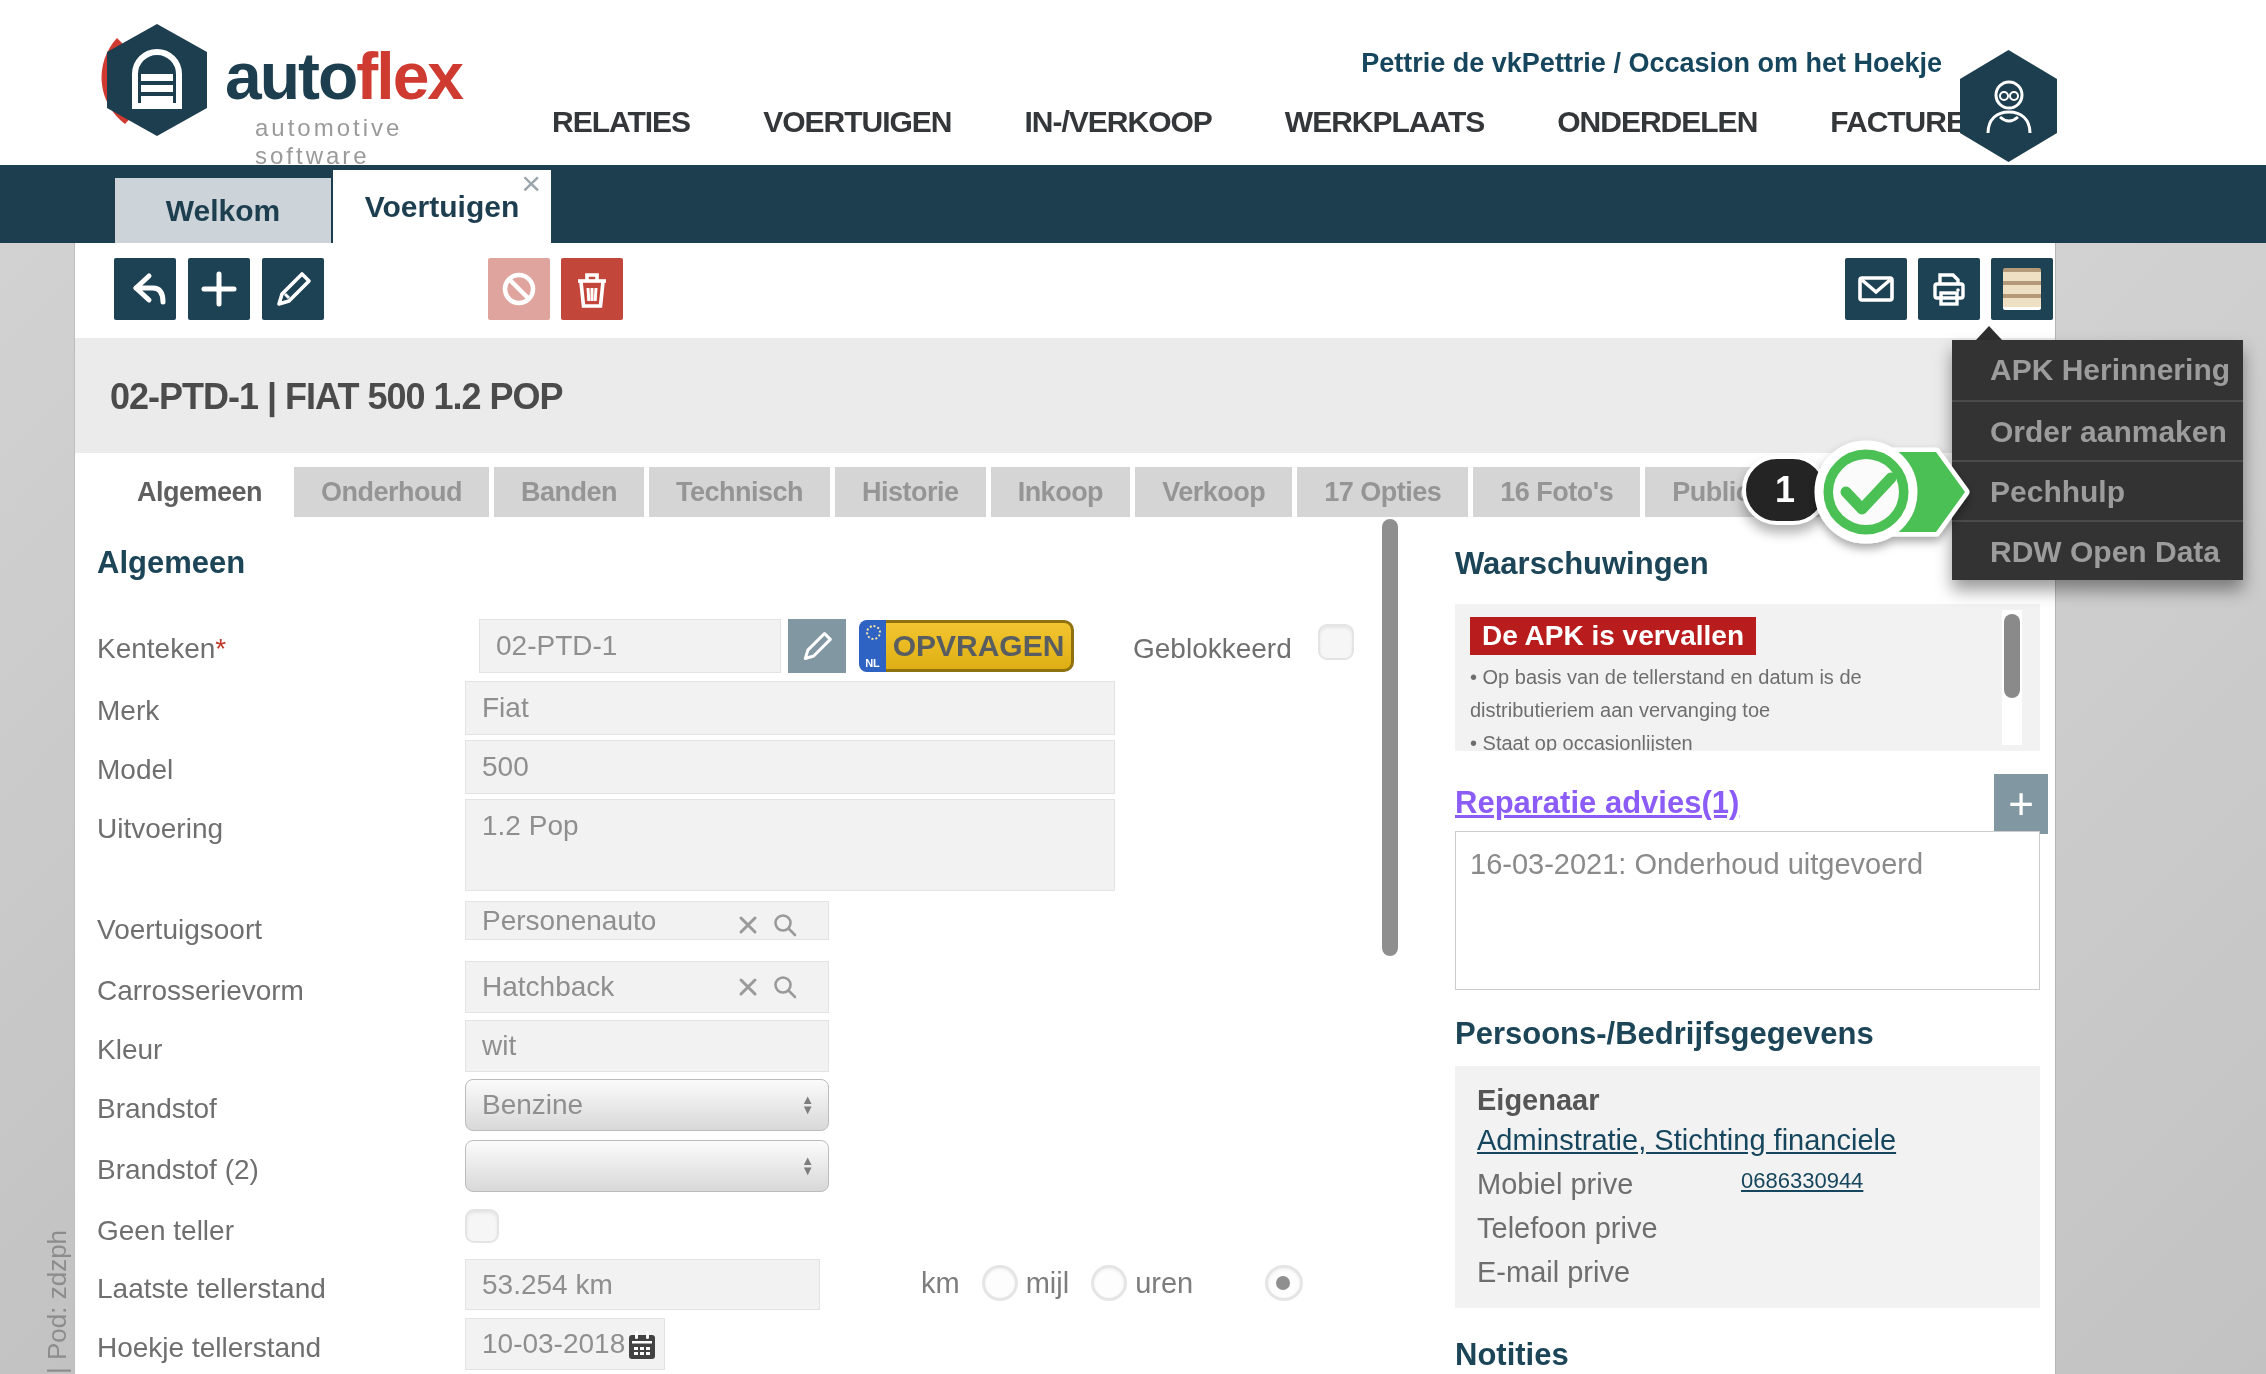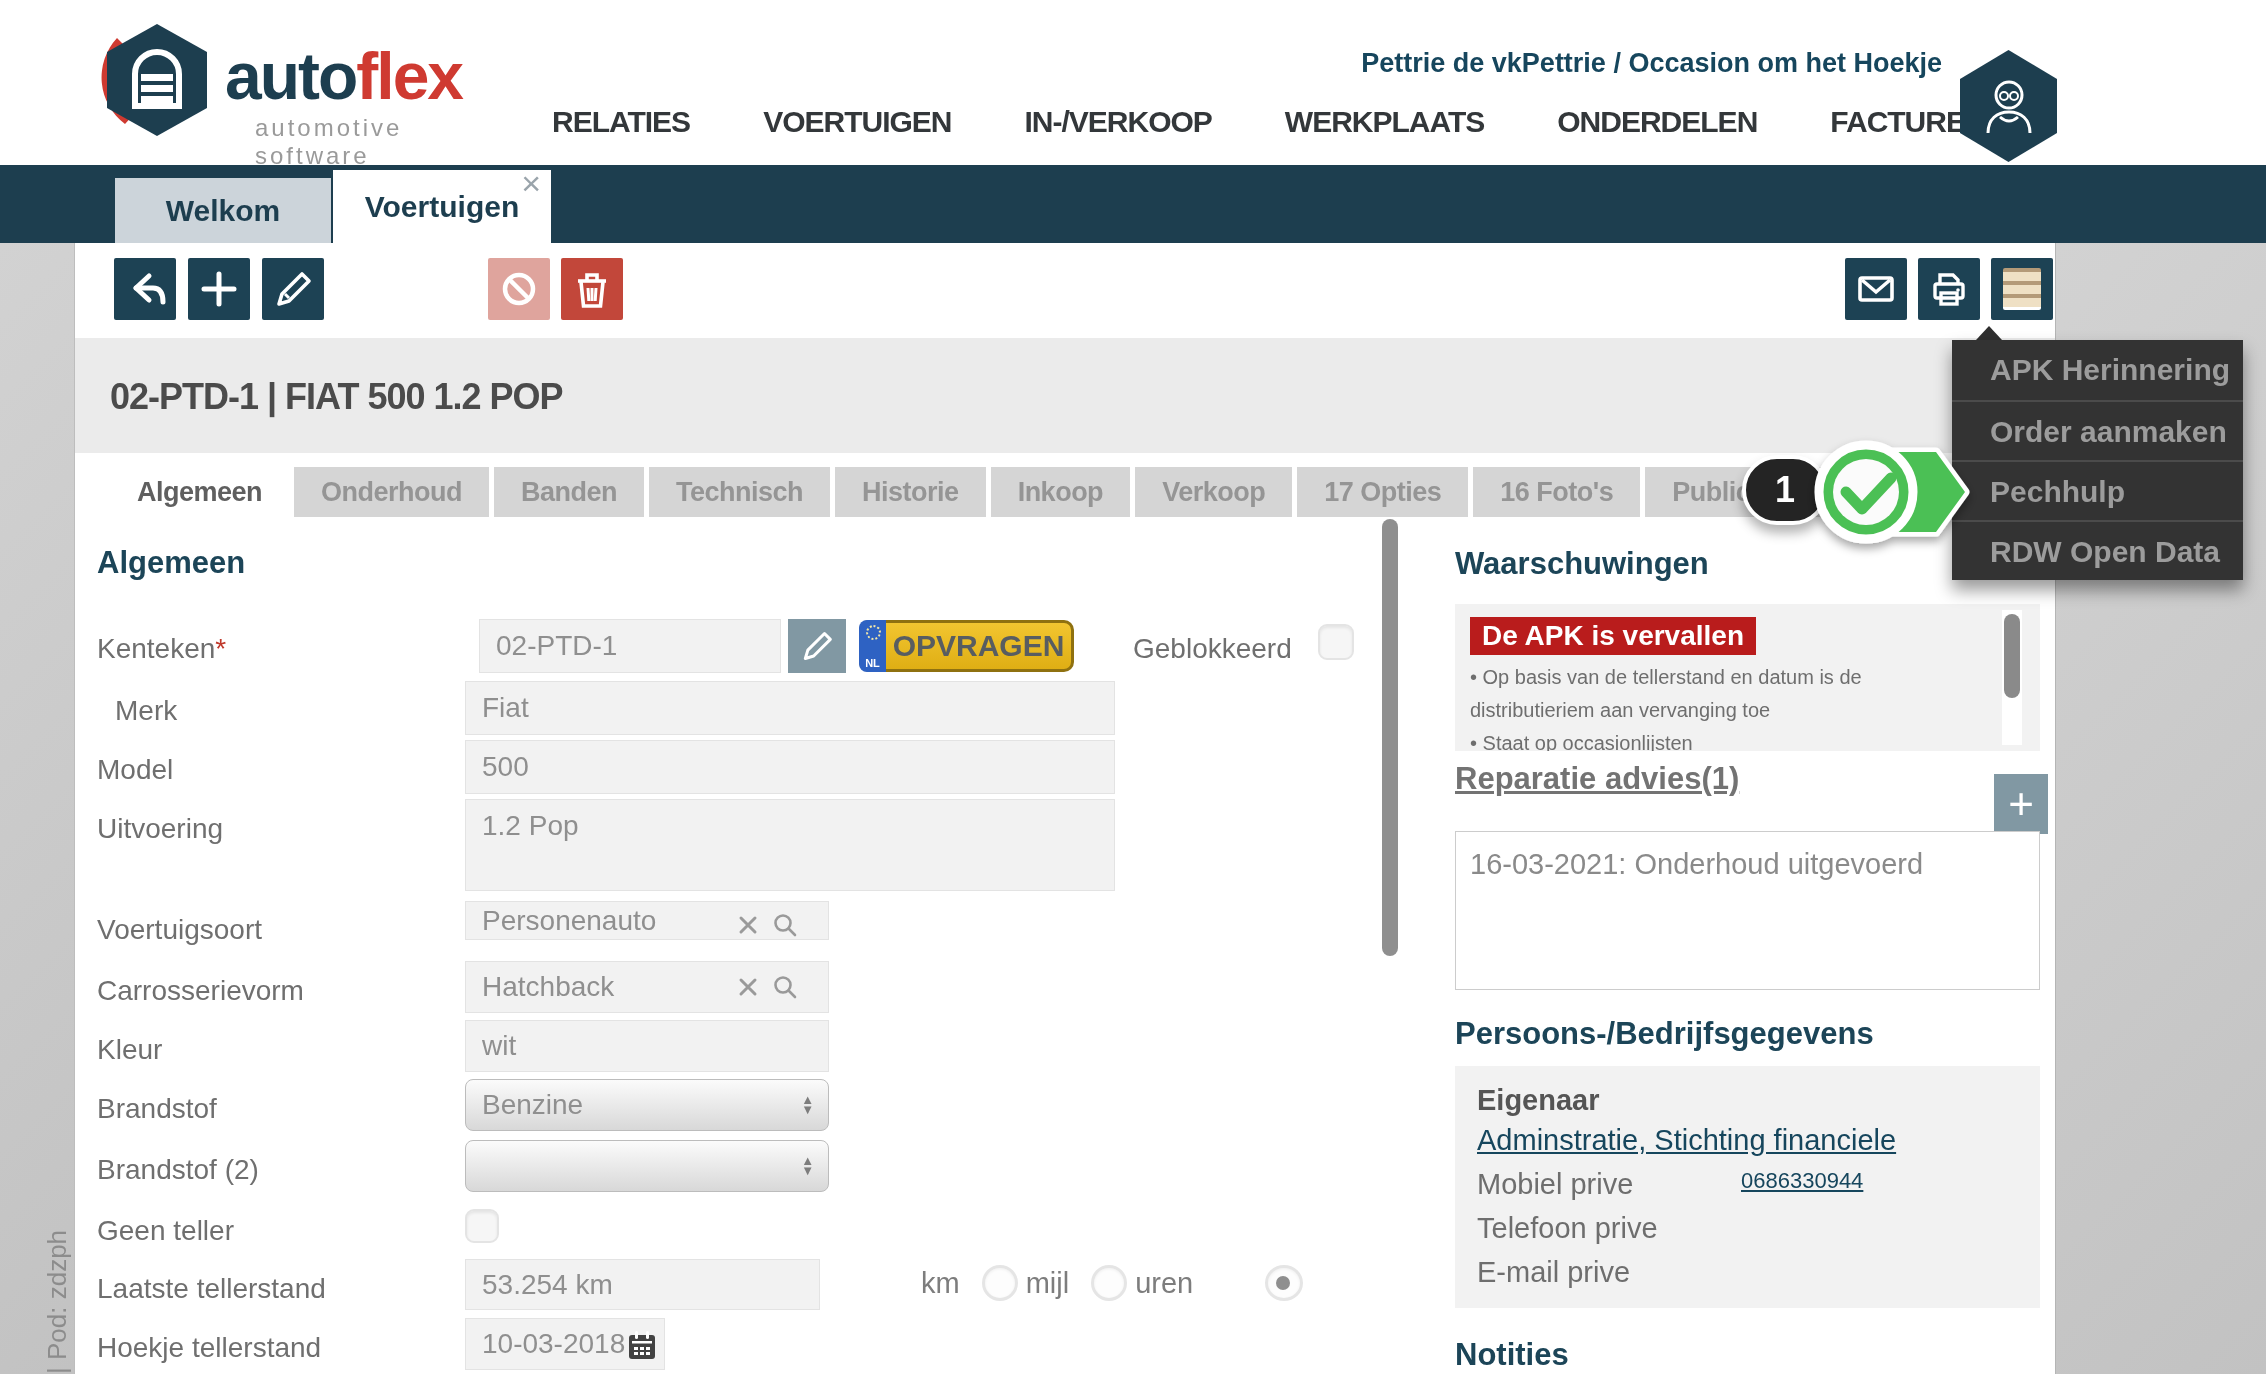--- a/index.html
+++ b/index.html
@@ -88,21 +88,21 @@
   .calico { position:absolute; cursor:pointer; }
 
   
   .rhead { position:absolute; left:1380px; font-size:31px; font-weight:bold; color:#1c4558; }
   .warnbox { position:absolute; left:1380px; top:361px; width:585px; height:147px; background:#f2f2f2; overflow:hidden; }
   .alertbadge { position:absolute; left:15px; top:13px; background:#b91c1c; color:#ffffff;
                 font-size:28px; font-weight:bold; padding:3px 12px; }
   .bullets { position:absolute; left:15px; top:57px; width:500px; font-size:20px; line-height:33px; color:#6e6e6e; }
   .wtrack { position:absolute; right:18px; top:6px; width:20px; height:135px; background:#ffffff; }
   .wthumb { position:absolute; left:2px; top:4px; width:16px; height:84px; background:#8a8a8a; border-radius:8px; cursor:pointer; }
-  .rep-head { position:absolute; left:1380px; top:518px; font-size:31px; font-weight:bold; color:#737373;
+  .rep-head { position:absolute; left:1380px; top:542px; font-size:31px; font-weight:bold; color:#8b5cf6;
               text-decoration:underline; cursor:pointer; }
   .plusbtn { position:absolute; left:1919px; top:531px; width:54px; height:60px; background:#8198a3;
              color:#ffffff; font-size:44px; display:flex; align-items:center; justify-content:center; cursor:pointer; }
   .repbox { position:absolute; left:1380px; top:588px; width:585px; height:159px; background:#ffffff;
             border:1px solid #cccccc; font-size:29px; color:#8a8a8a; padding:16px 14px; }
   .persbox { position:absolute; left:1380px; top:823px; width:585px; height:242px; background:#f2f2f2; }
   .p-owner { position:absolute; left:22px; top:18px; font-size:29px; font-weight:bold; color:#555555; }
   .p-link { position:absolute; left:22px; top:58px; font-size:29px; color:#16465d; text-decoration:underline; cursor:pointer; }
   .p-row-label { position:absolute; left:22px; font-size:29px; color:#6e6e6e; }
   .p-phone { position:absolute; left:286px; top:102px; font-size:22px; color:#16465d; text-decoration:underline; cursor:pointer; }
@@ -254,21 +254,21 @@
     </div>
     <div class="opvragen">
       <div class="plate">
           <div class="plate-nl">NL</div>
         </div>
       <span>OPVRAGEN</span>
     </div>
     <div class="flabel" style="left:1058px; top:390px;">Geblokkeerd</div>
     <div class="cbox" style="left:1243px; top:381px;"></div>
 
-    <div class="flabel" style="top:452px;margin-left:18px;">Merk</div>
+    <div class="flabel" style="top:452px;">Merk</div>
     <input class="fld" style="top: 438px; width: 650px; height: 54px;" readonly="" value="Fiat">
 
     <div class="flabel" style="top:511px;">Model</div>
     <input class="fld" style="top: 497px; width: 650px; height: 54px;" readonly="" value="500">
 
     <div class="flabel" style="top:570px;">Uitvoering</div>
     <textarea class="fld" style="top: 556px; width: 650px; height: 92px; padding-top: 10px; resize: none;" readonly="">1.2 Pop</textarea>
 
     <div class="flabel" style="top:671px;">Voertuigsoort</div>
     <input class="fld" style="top: 658px; width: 364px; height: 39px;" readonly="" value="Personenauto">

